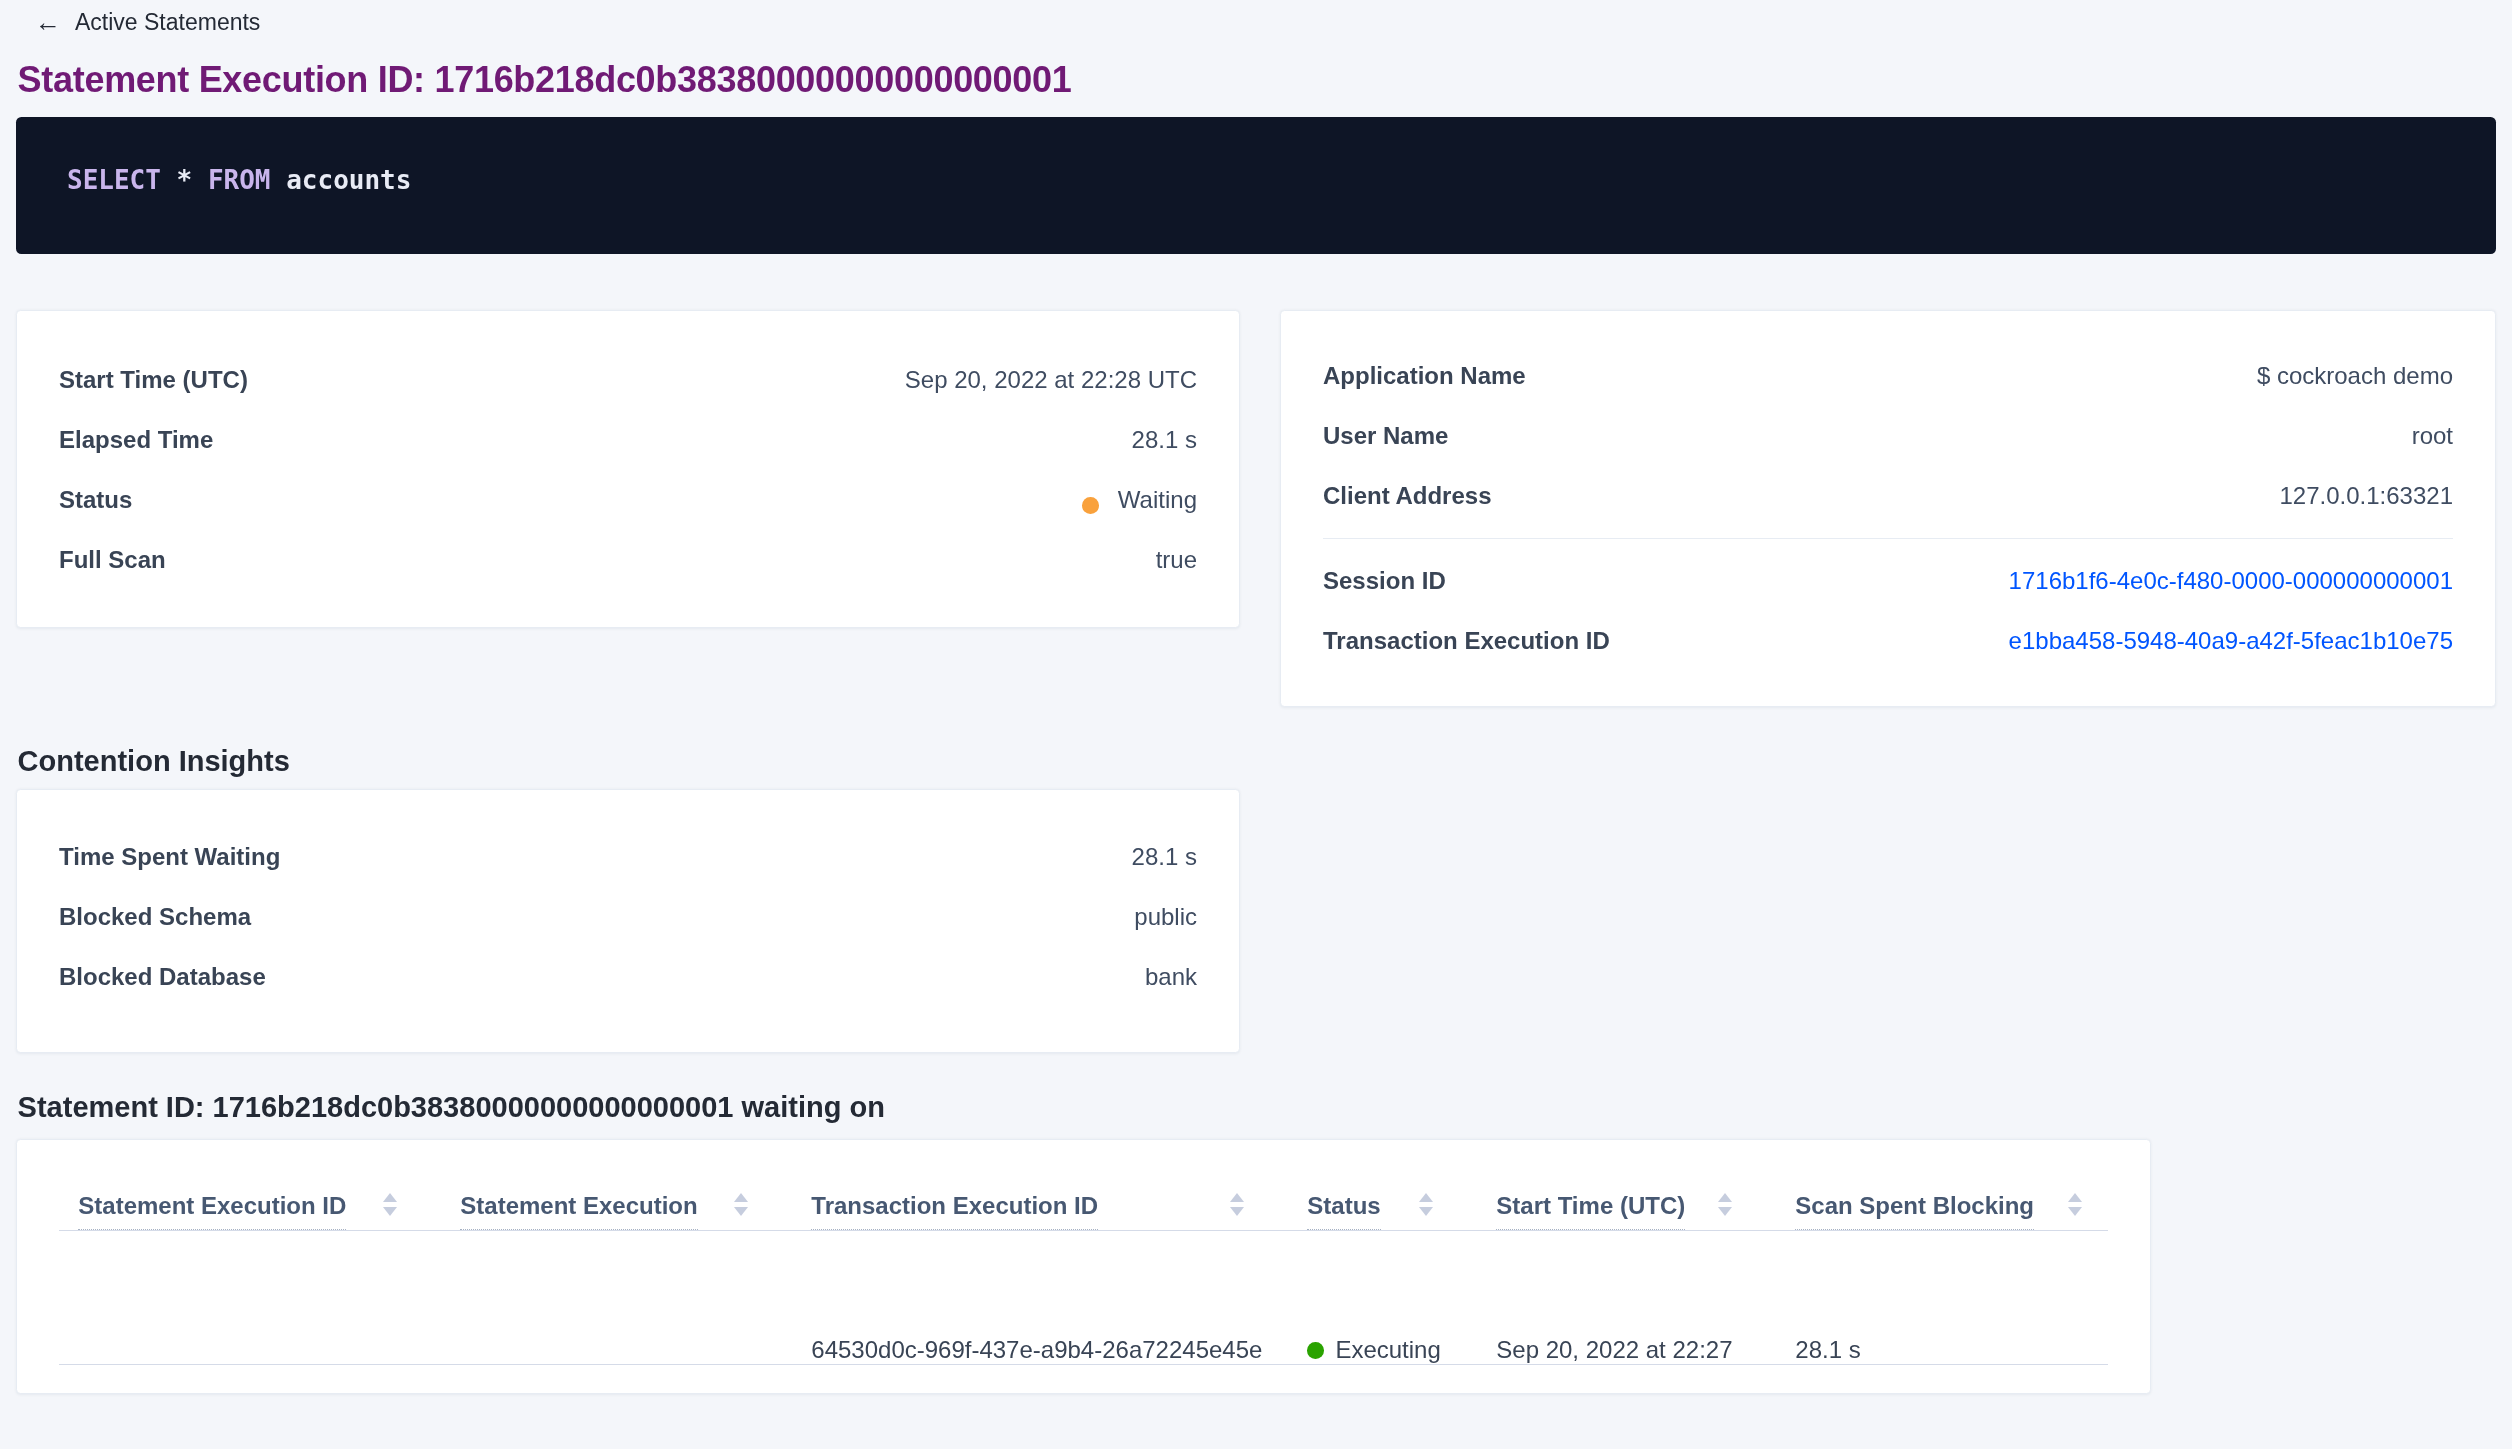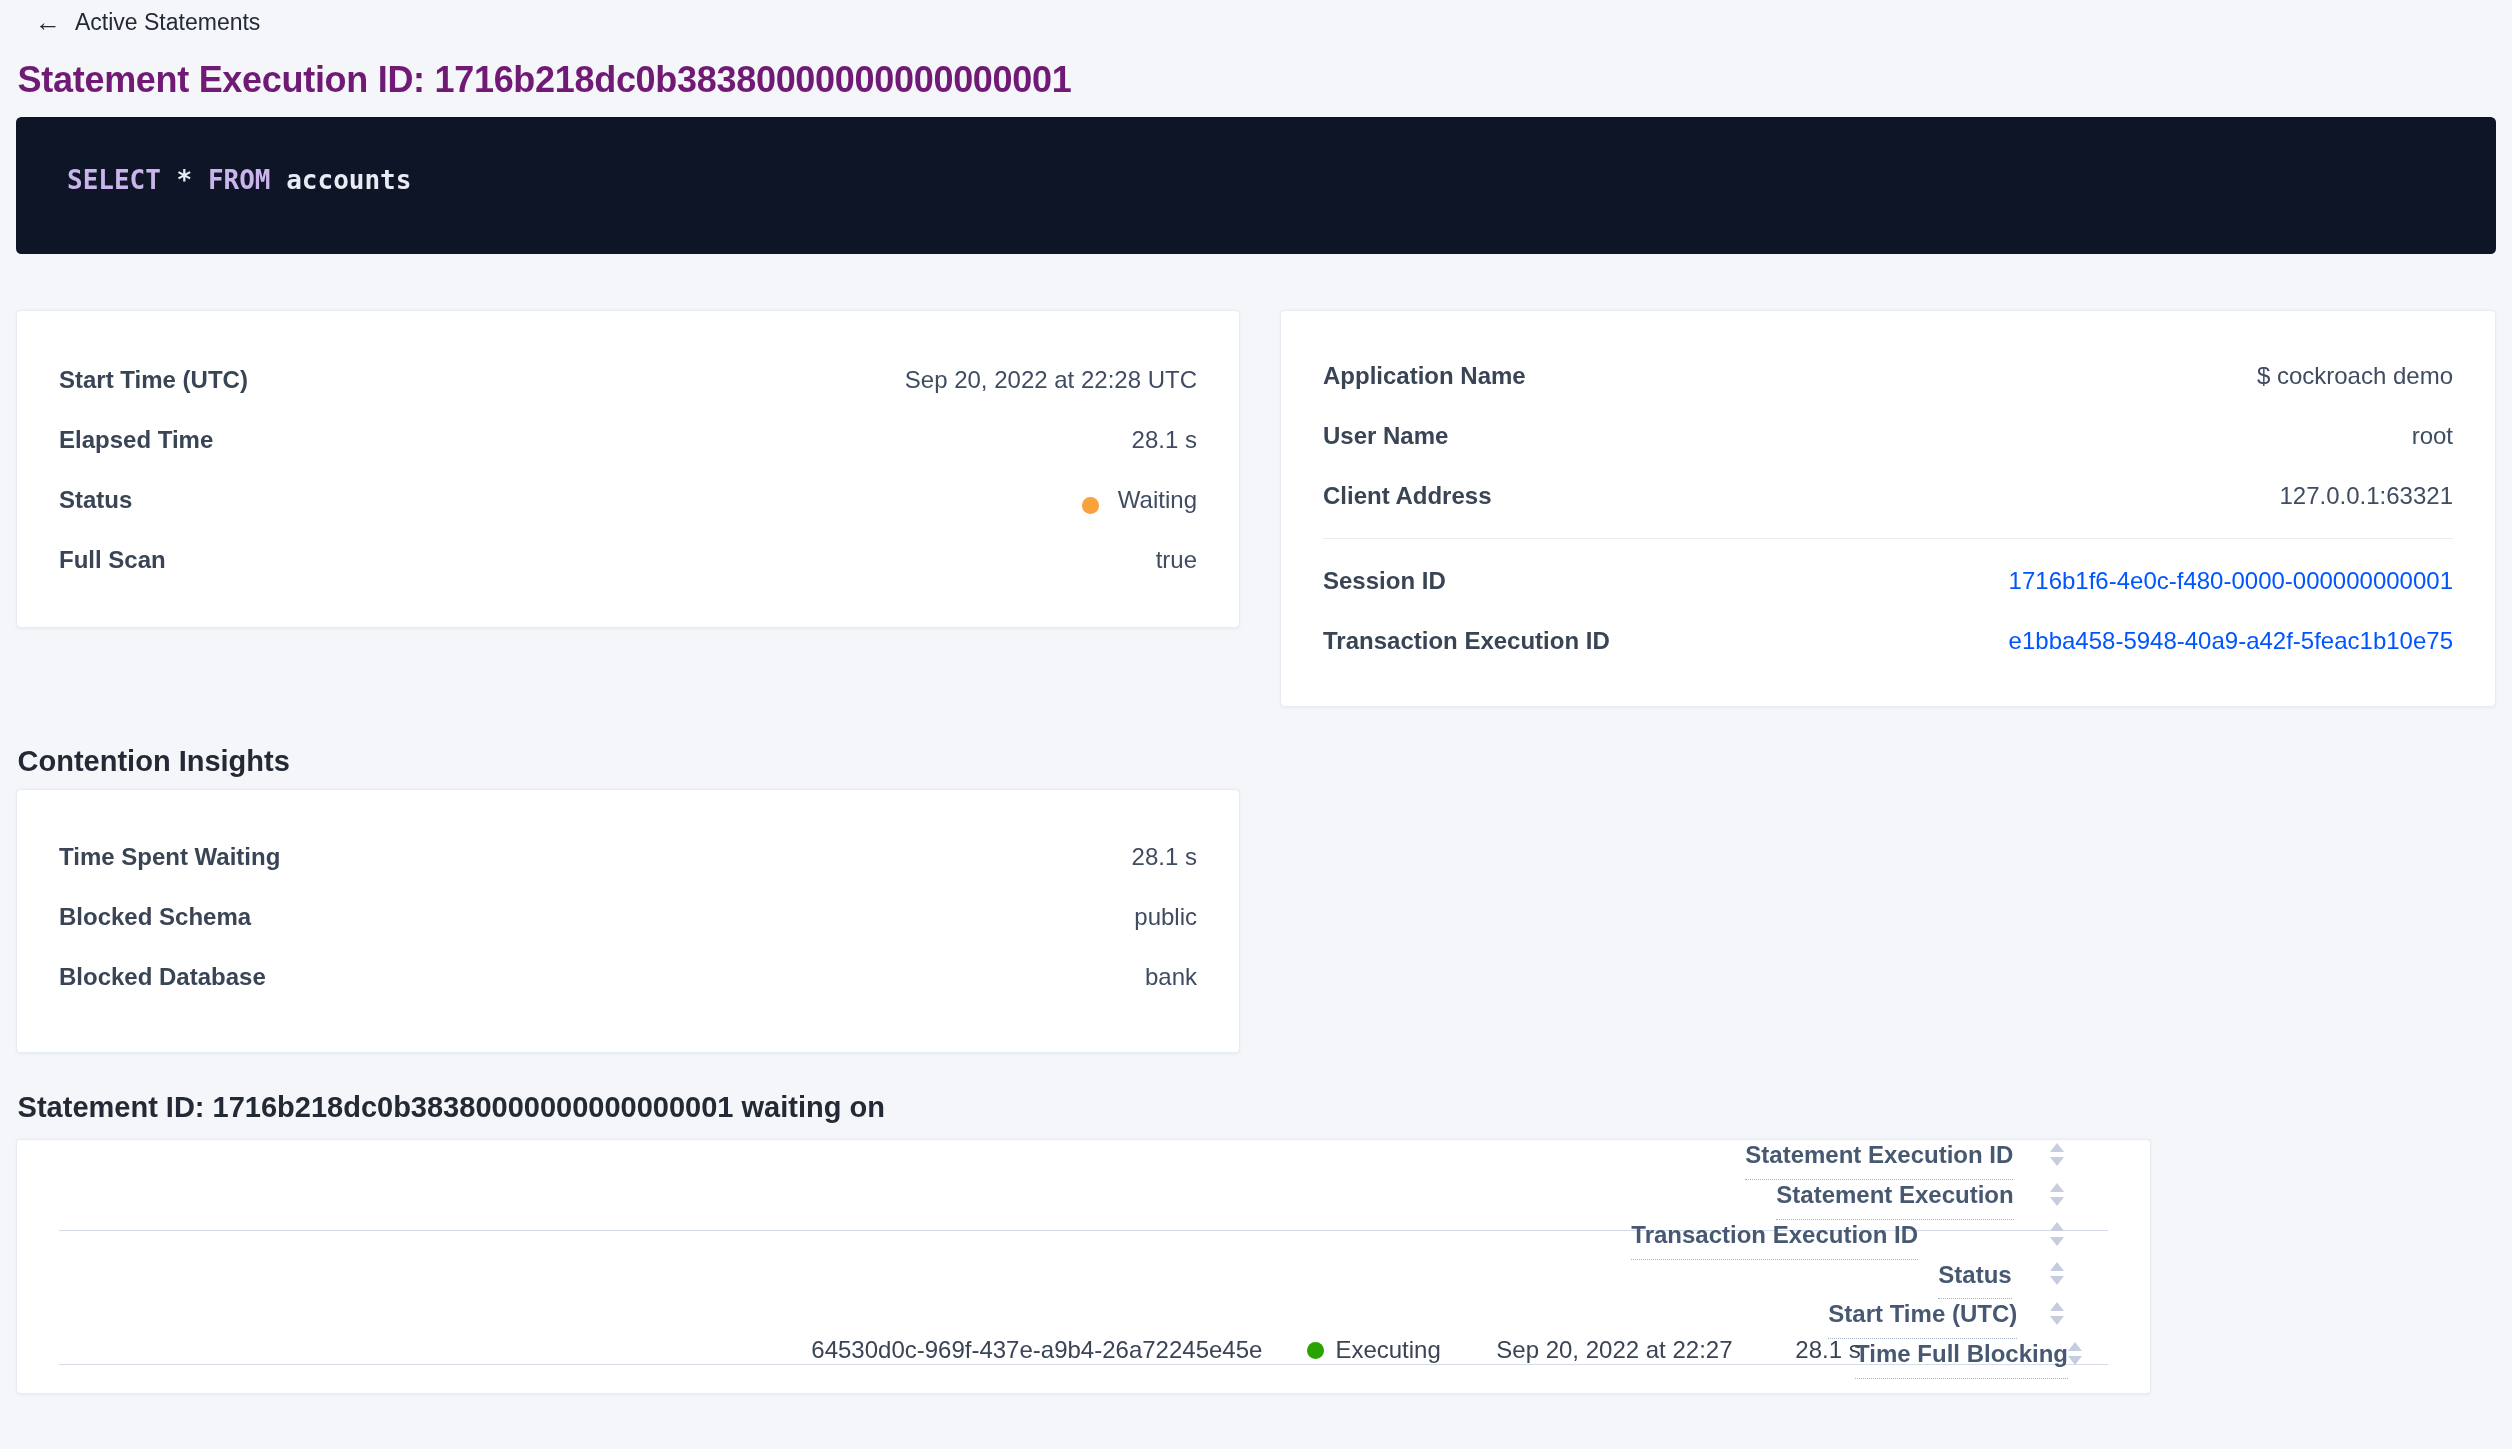--- a/index.html
+++ b/index.html
@@ -94,21 +94,20 @@
     border: 0.9px solid #e7ecf3;
     border-radius: 4.4px;
     box-shadow: 0 0.9px 2.6px rgba(67,90,111,0.08);
     padding: 0 42px;
   }
   .thead {
     display: flex;
     align-items: flex-end;
     height: 91px;
     border-bottom: 1.8px solid #d5dbe8;
-    flex-direction: column;
   }
   .th {
     display: flex;
     justify-content: space-between;
     align-items: flex-end;
     padding: 0 44px 0 19.3px;
     font-size: 24px;
     font-weight: 700;
     color: #475872;
     cursor: pointer;
@@ -268,21 +267,21 @@
           </span>
       </div>
       <div class="th c5">
         <span class="th-label">Start Time (UTC)</span>
         <span class="sorter">
             <span class="caret-up"></span>
             <span class="caret-down"></span>
           </span>
       </div>
       <div class="th c6">
-        <span class="th-label">Time Full Blocking</span>
+        <span class="th-label">Scan Spent Blocking</span>
         <span class="sorter">
             <span class="caret-up"></span>
             <span class="caret-down"></span>
           </span>
       </div>
     </div>
     <div class="trow">
       <div class="td c1"></div>
       <div class="td c2"></div>
       <div class="td c3">64530d0c-969f-437e-a9b4-26a72245e45e</div>

